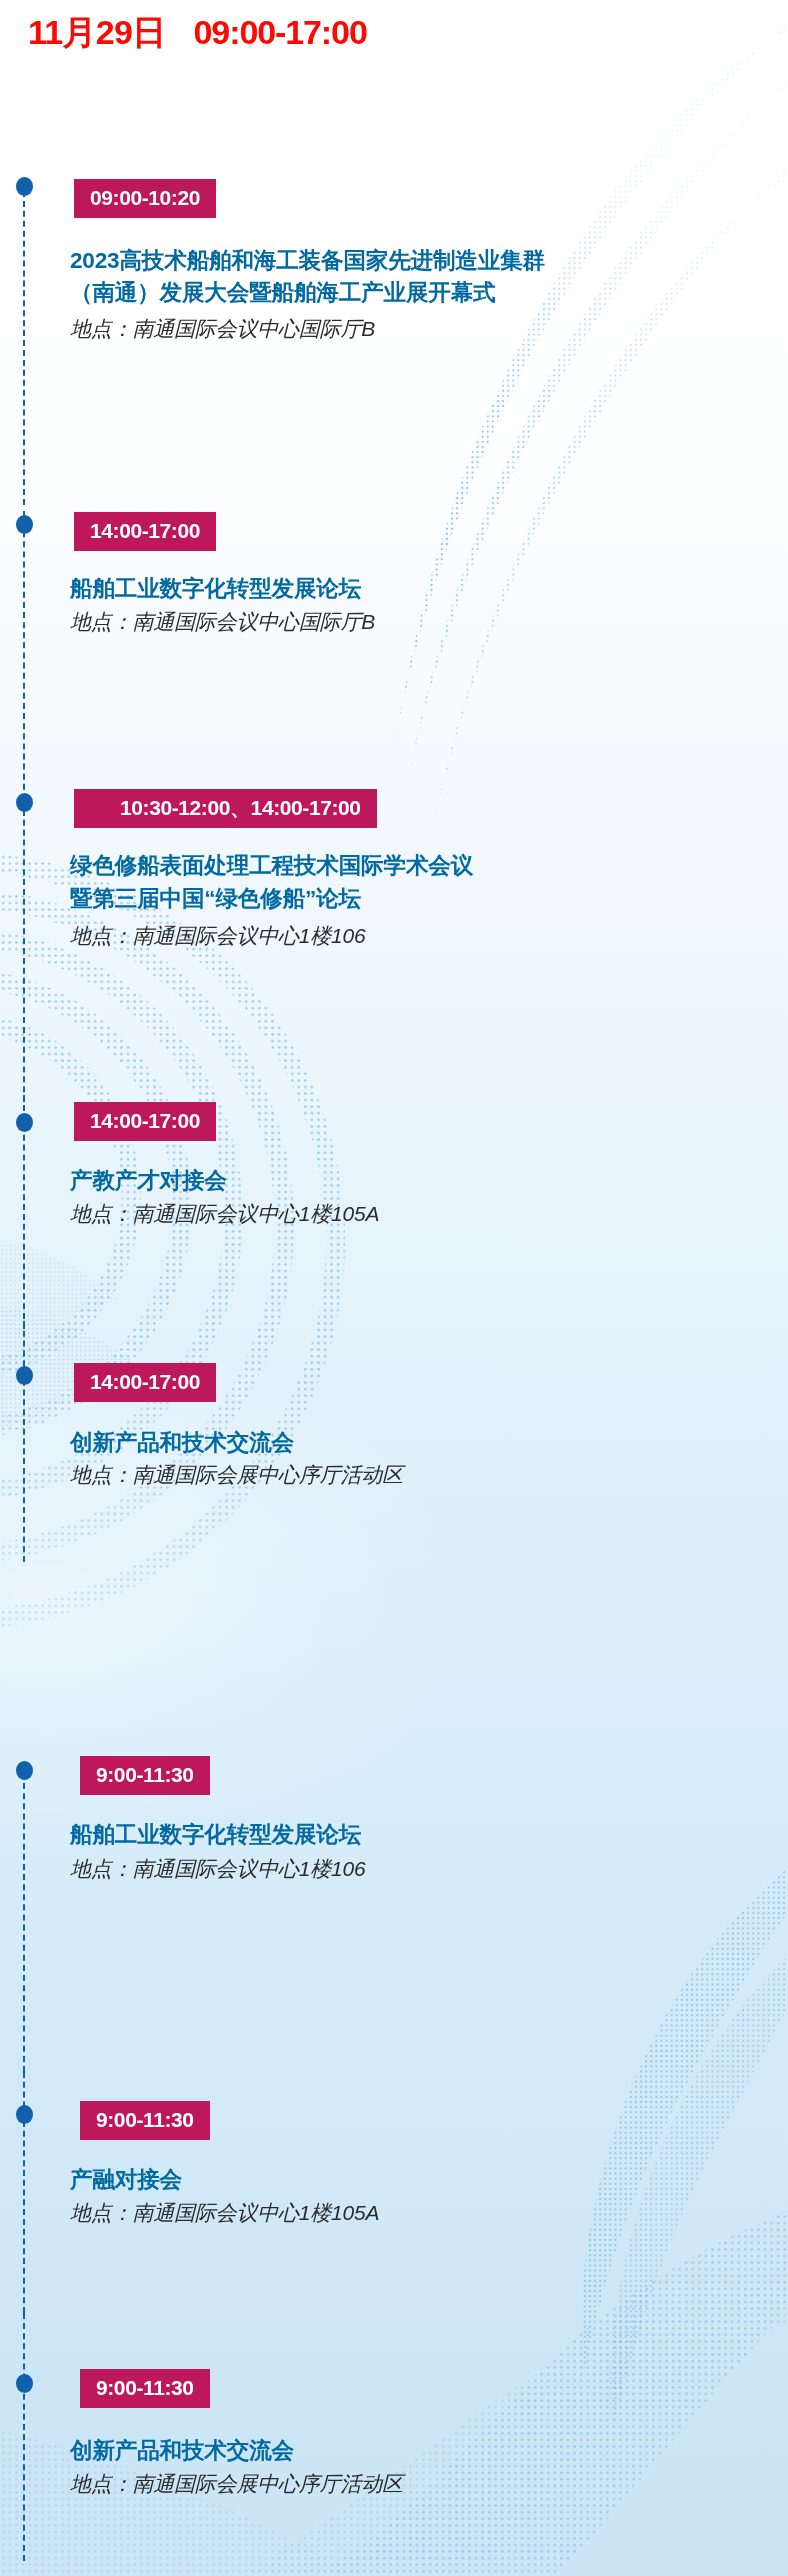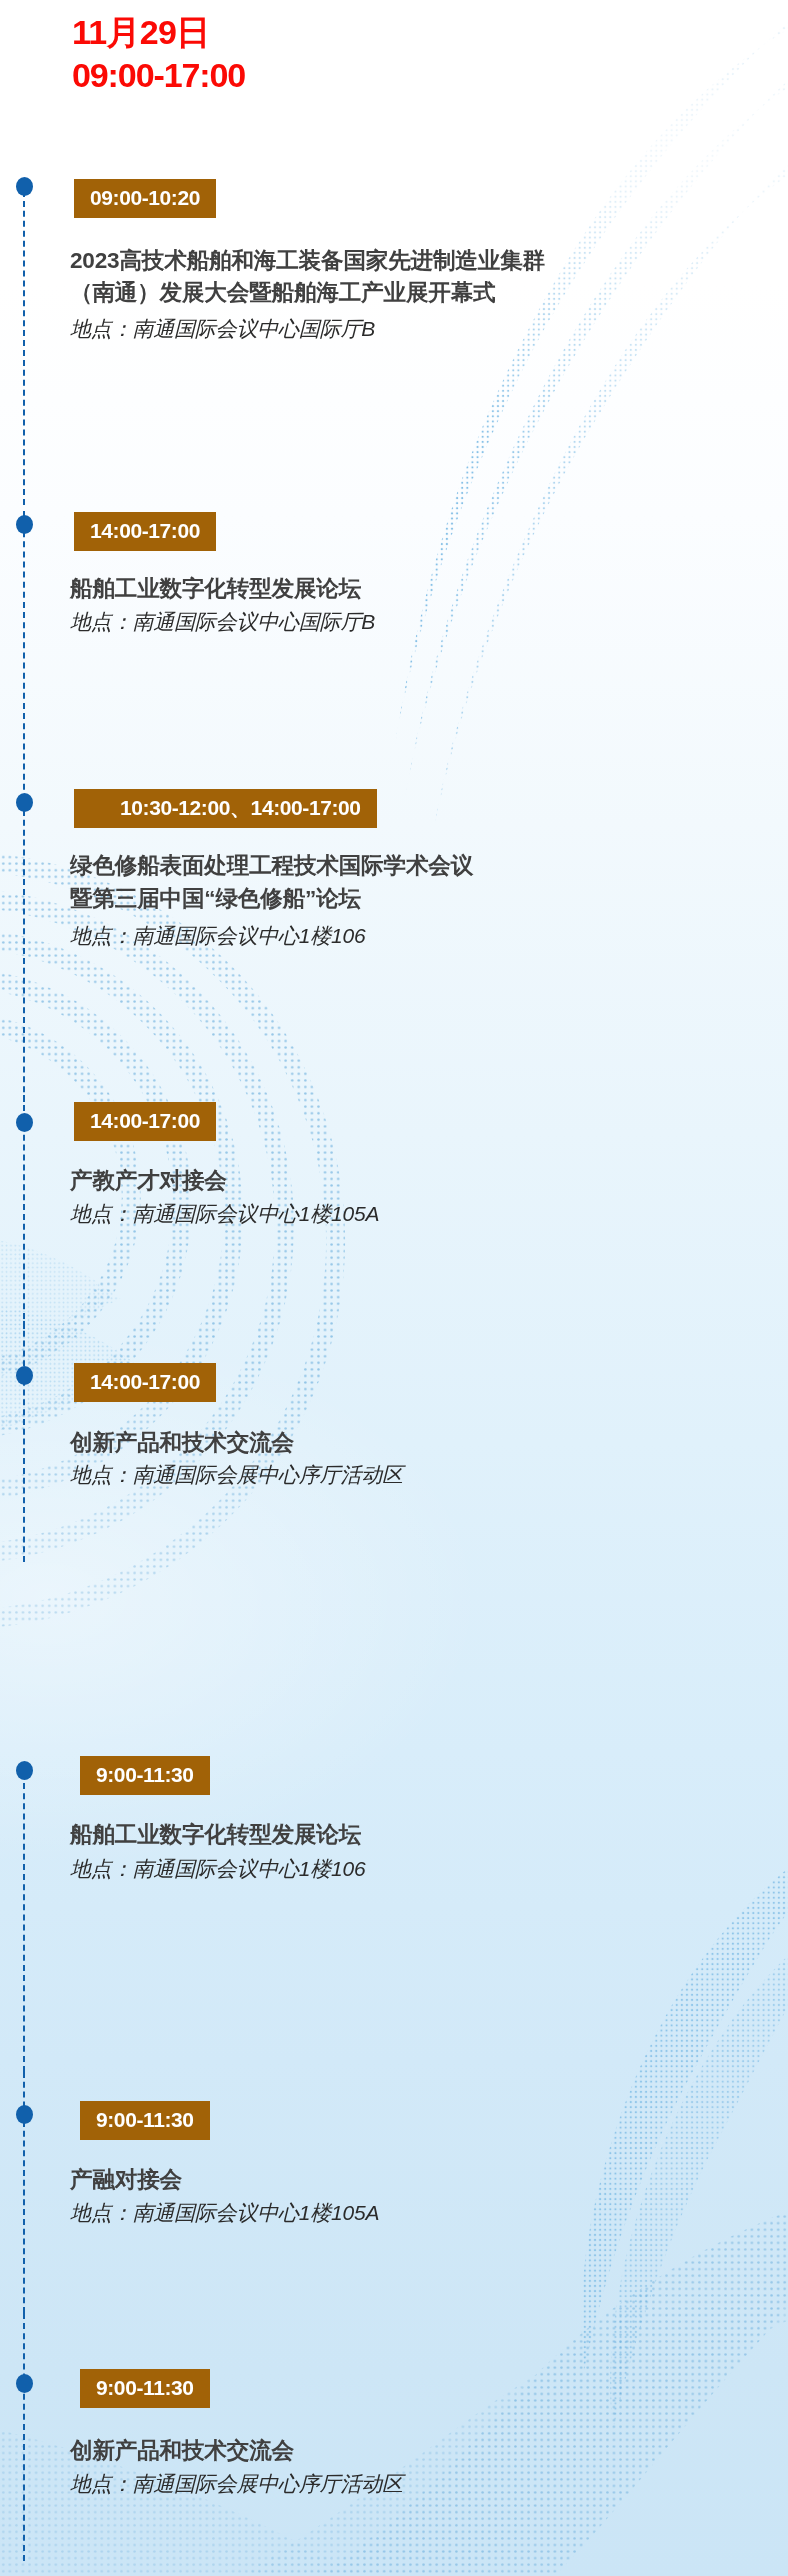--- a/index.html
+++ b/index.html
@@ -42,53 +42,53 @@
     position:absolute;
     left:28px;
     display:flex;
     align-items:baseline;
     white-space:nowrap;
     color:#fb0a05;
     font-weight:bold;
     font-size:34px;
     letter-spacing:-0.7px;
   }
-  .day-header .d-time{margin-left:44px;letter-spacing:-1.1px;}
+  .day-header .d-time{margin-left:28px;letter-spacing:-1.1px;}
 
   .evt{position:absolute;left:0;width:788px;}
 
   .dot{
     position:absolute;
     left:16px;
     width:17px;height:19px;
     border-radius:50%;
     background:#1160ab;
   }
   .seg{
     position:absolute;
     left:23.4px;
     width:0;
     border-left:2.2px dashed #1160ab;
   }
 
   .badge{
     position:absolute;
-    background:#a16207;
+    background:#be185d;
     color:#ffffff;
     font-weight:bold;
     font-size:21px;
     letter-spacing:-0.4px;
     line-height:1;
     padding:8px 16px 9.5px 16px;
     white-space:nowrap;
   }
 
   .title{
     position:absolute;
-    color:#404040;
+    color:#0369a1;
     font-weight:bold;
     font-size:22.6px;
     line-height:32px;
     letter-spacing:-0.2px;
     white-space:nowrap;
   }
 
   .place{
     position:absolute;
     color:#2b2b2b;
@@ -184,21 +184,21 @@
       <rect width="1080" height="3530" fill="url(#dotsB)" opacity="0.5"></rect>
     </g>
 
   <rect x="0" y="0" width="1080" height="430" fill="url(#fadeTop)"></rect>
 </svg>
 
 <div id="bg-sheen"></div>
 
 <div id="page">
 
-  <div class="day-header" style="top:10.2px;flex-direction:column;">
+  <div class="day-header" style="top:10.2px;">
     <span class="d-date">11月29日</span>
     <span class="d-time">09:00-17:00</span>
   </div>
 
   <div class="evt">
     <div class="seg" style="top:191px;height:314px;"></div>
     <div class="dot" style="top:177px;"></div>
     <div class="badge" style="top:179px;left:74px;">09:00-10:20</div>
     <div class="title" style="top:245px;left:70px;">2023高技术船舶和海工装备国家先进制造业集群</div>
     <div class="title" style="top:277px;left:70px;">（南通）发展大会暨船舶海工产业展开幕式</div>

